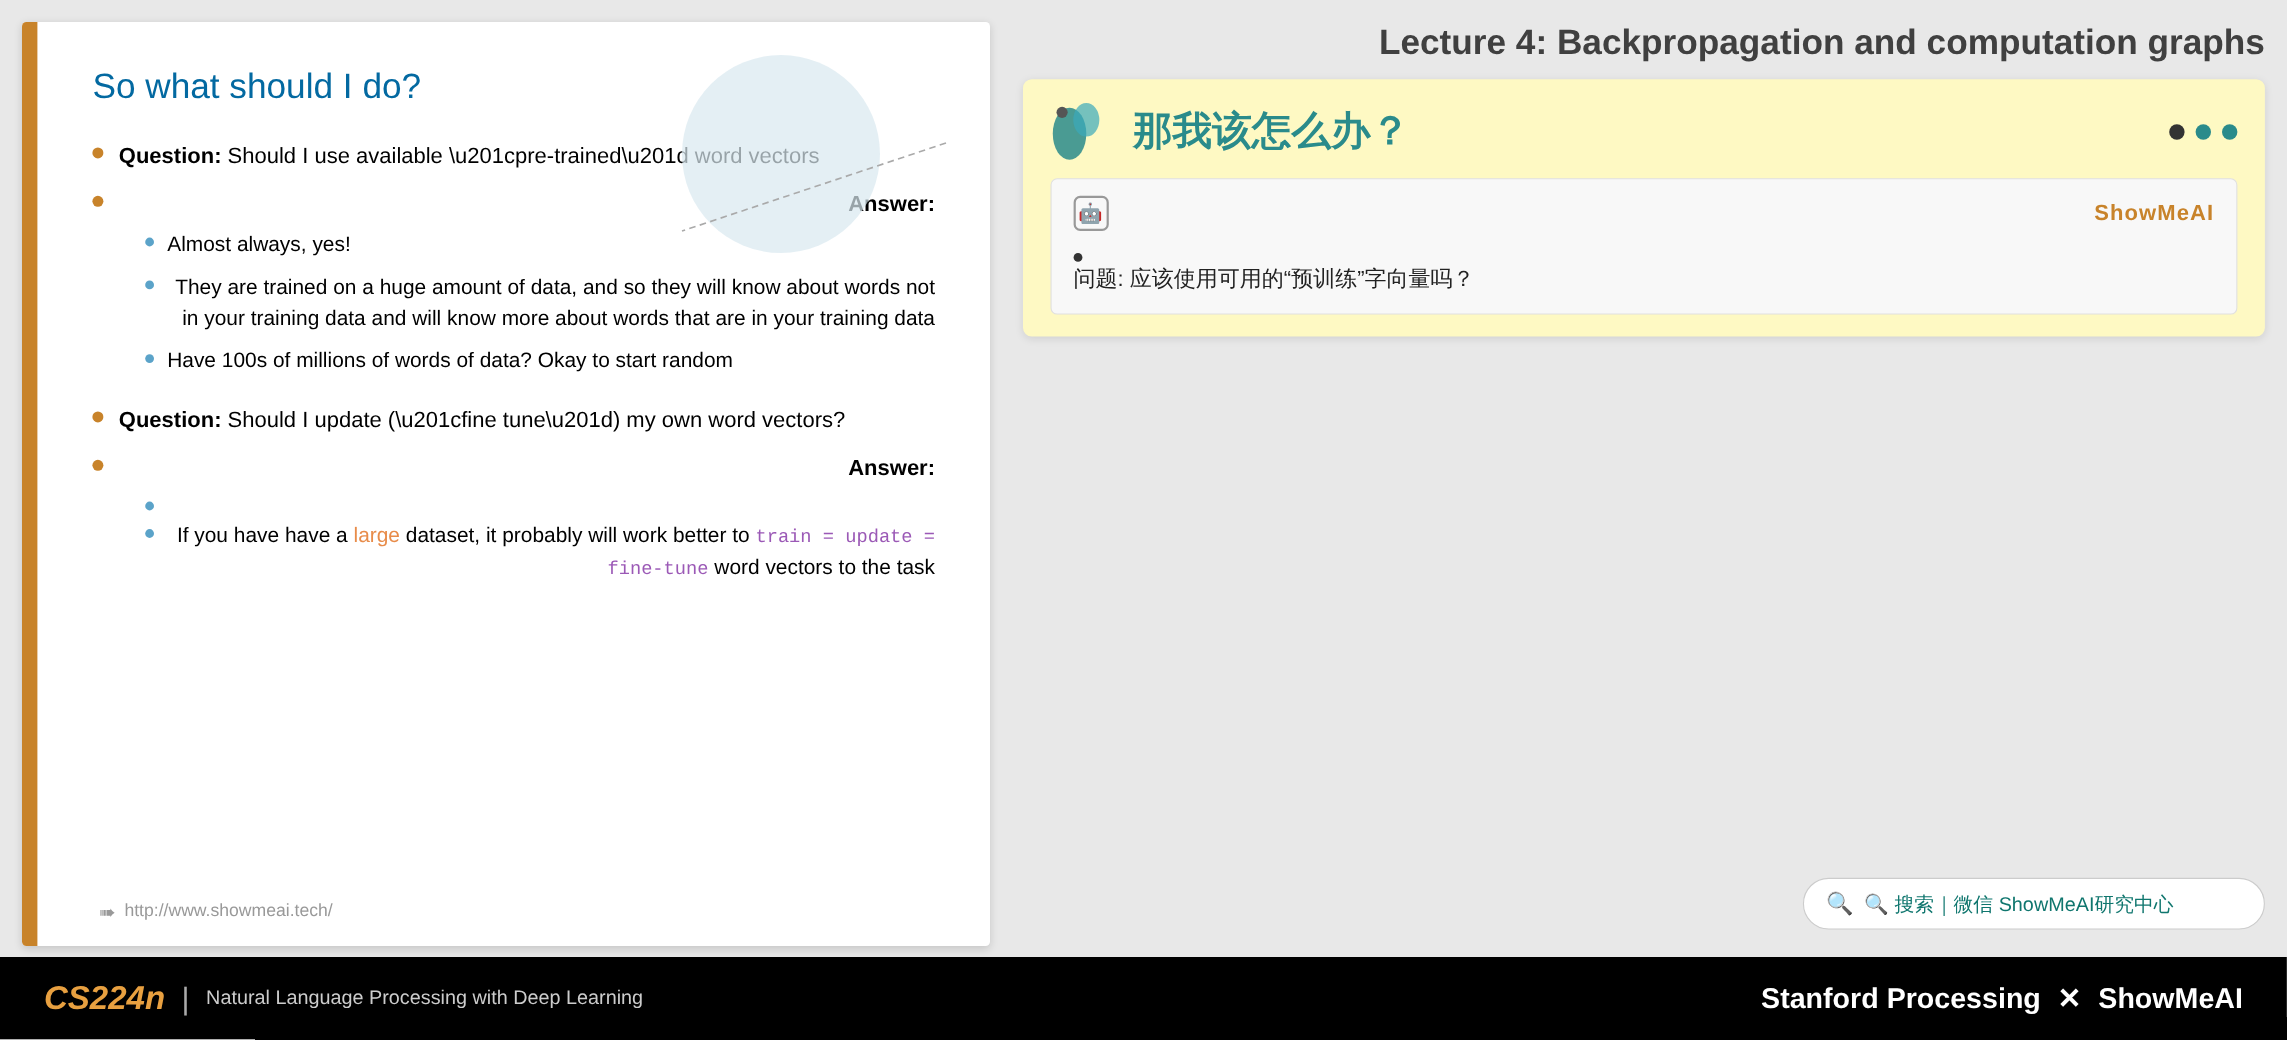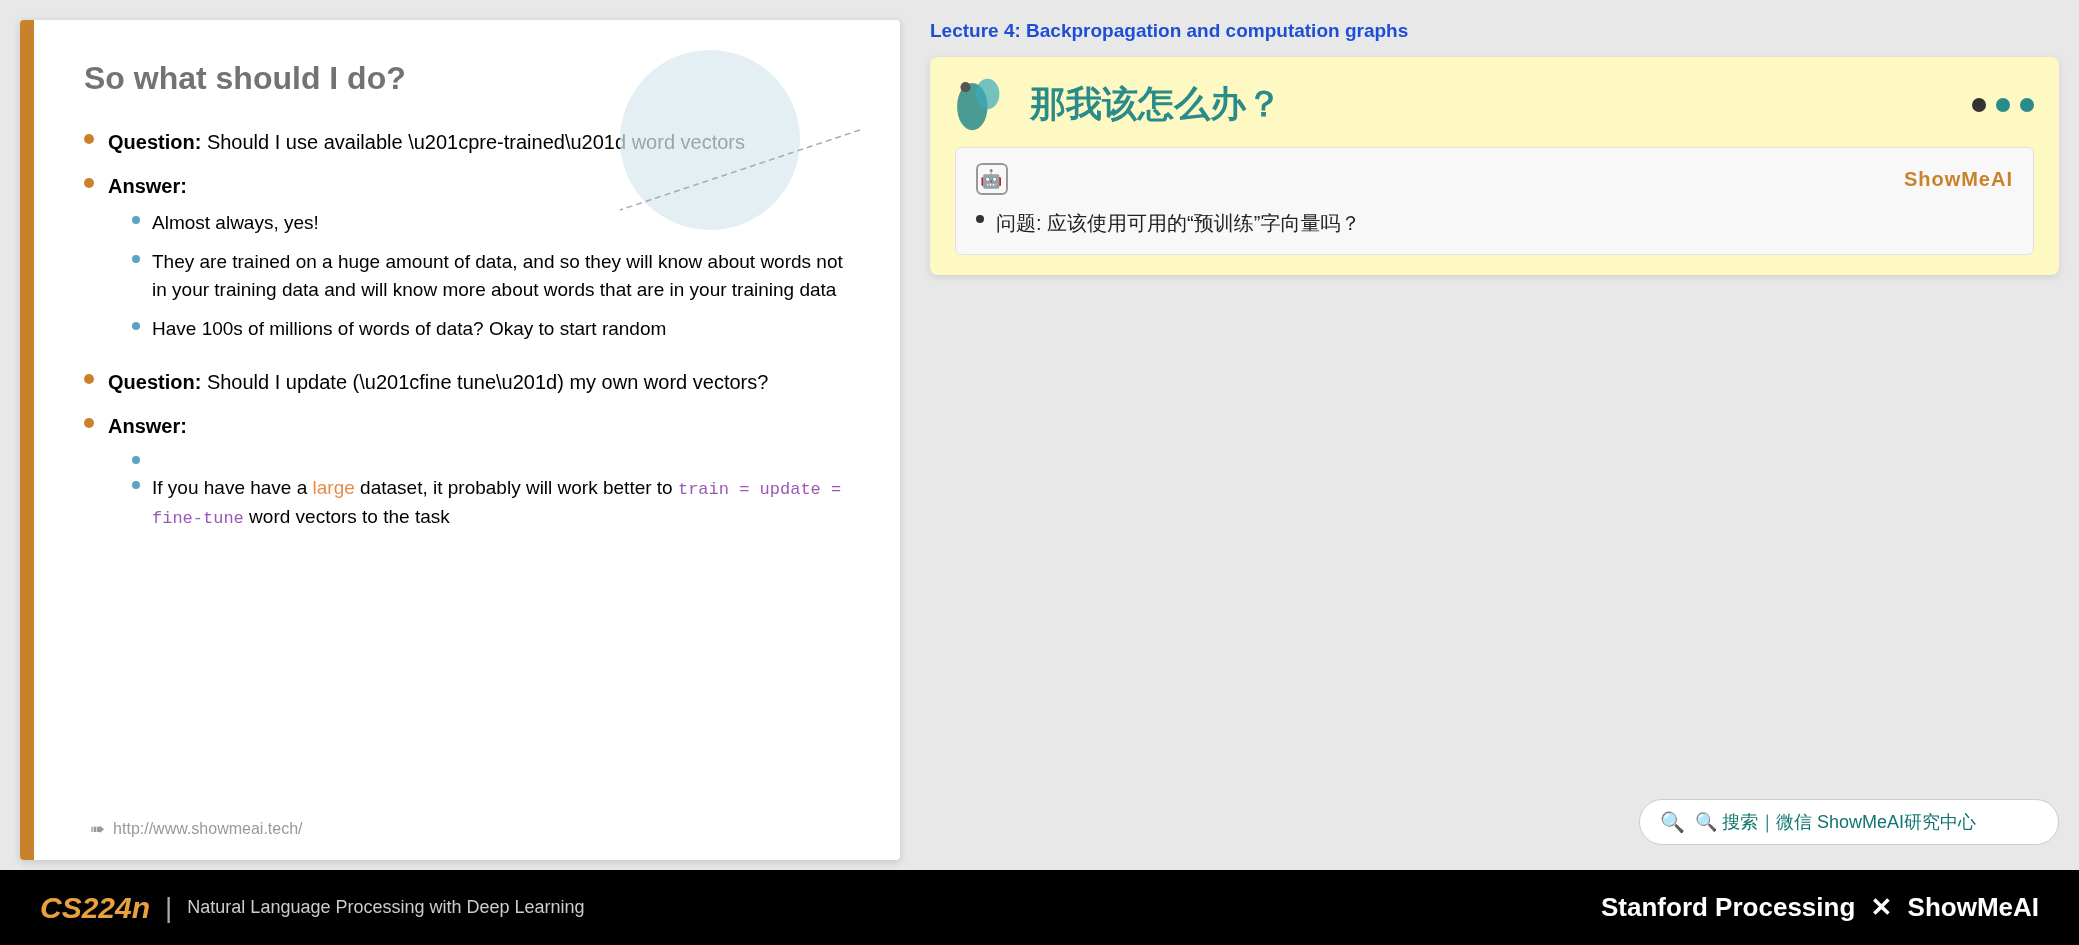--- a/index.html
+++ b/index.html
@@ -48,41 +48,42 @@
       background: #C8832A;
     }
 
     .slide-content {
       padding: 40px 50px 30px 50px;
       margin-left: 14px;
     }
 
     .slide-title {
       font-size: 32px;
-      font-weight: bold;
-      color: #737373;
+      font-weight: normal;
+      color: #0369a1;
       margin-bottom: 30px;
     }
 
     
     .decorative-circle {
       position: absolute;
       top: 30px;
       right: 100px;
       width: 180px;
       height: 180px;
       background: #d9e8f0;
       border-radius: 50%;
       opacity: 0.7;
     }
 
     .bullet-list {
       list-style: none;
       font-size: 20px;
       line-height: 1.5;
+      text-align: right;
     }
 
     .bullet-list > li {
       margin-bottom: 14px;
       display: flex;
       align-items: flex-start;
     }
 
     .bullet-dot {
       width: 10px;
@@ -143,24 +144,24 @@
 
     
     .right-panel {
       flex: 1;
       display: flex;
       flex-direction: column;
       padding: 10px 20px 10px 10px;
     }
 
     .lecture-header {
-      text-align: left;
-      font-size: 19px;
+      text-align: right;
+      font-size: 32px;
       font-weight: bold;
-      color: #1d4ed8;
+      color: #404040;
       padding: 10px 0 15px 0;
     }
 
     
     .translation-card {
       background: #fef9c3;
       border-radius: 8px;
       padding: 20px 25px;
       box-shadow: 0 2px 8px rgba(0,0,0,0.1);
       margin-bottom: 20px;
@@ -237,20 +238,21 @@
       font-weight: bold;
       letter-spacing: 1px;
     }
 
     .translation-bullet {
       display: flex;
       align-items: flex-start;
       font-size: 20px;
       color: #222;
       line-height: 1.6;
+      flex-direction: column;
     }
 
     .translation-bullet-dot {
       width: 8px;
       height: 8px;
       border-radius: 50%;
       background: #333;
       margin-top: 8px;
       margin-right: 12px;
       flex-shrink: 0;

